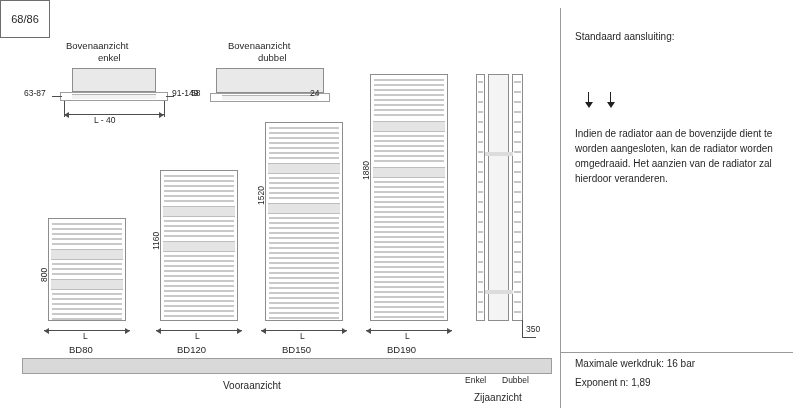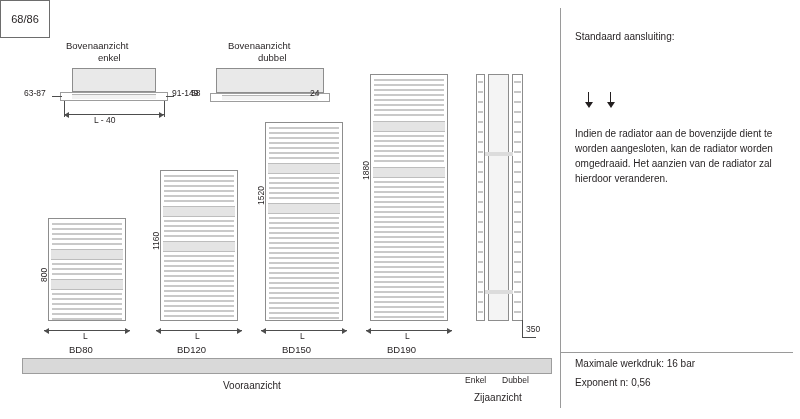--- a/index.html
+++ b/index.html
@@ -310,15 +310,15 @@
   </div>
   <div class="vline" style="left:588px;top:92px;height:11px;"></div>
   <div class="arrowD" style="left:585px;top:102px;"></div>
   <div class="vline" style="left:610px;top:92px;height:11px;"></div>
   <div class="arrowD" style="left:607px;top:102px;"></div>
 
   <div class="abs panel-text" style="left:575px;top:126px;">Indien de radiator aan de bovenzijde dient te worden aangesloten, kan de radiator worden omgedraaid. Het aanzien van de radiator zal hierdoor veranderen.</div>
 
 
   <div class="abs lbl" style="left:575px;top:358px;font-size:10px;">Maximale werkdruk: 16 bar</div>
-  <div class="abs lbl" style="left:575px;top:377px;font-size:10px;">Exponent n: 0,56</div>
+  <div class="abs lbl" style="left:575px;top:377px;font-size:10px;">Exponent n: 1,89</div>
 
 </div>
 
 </body></html>

